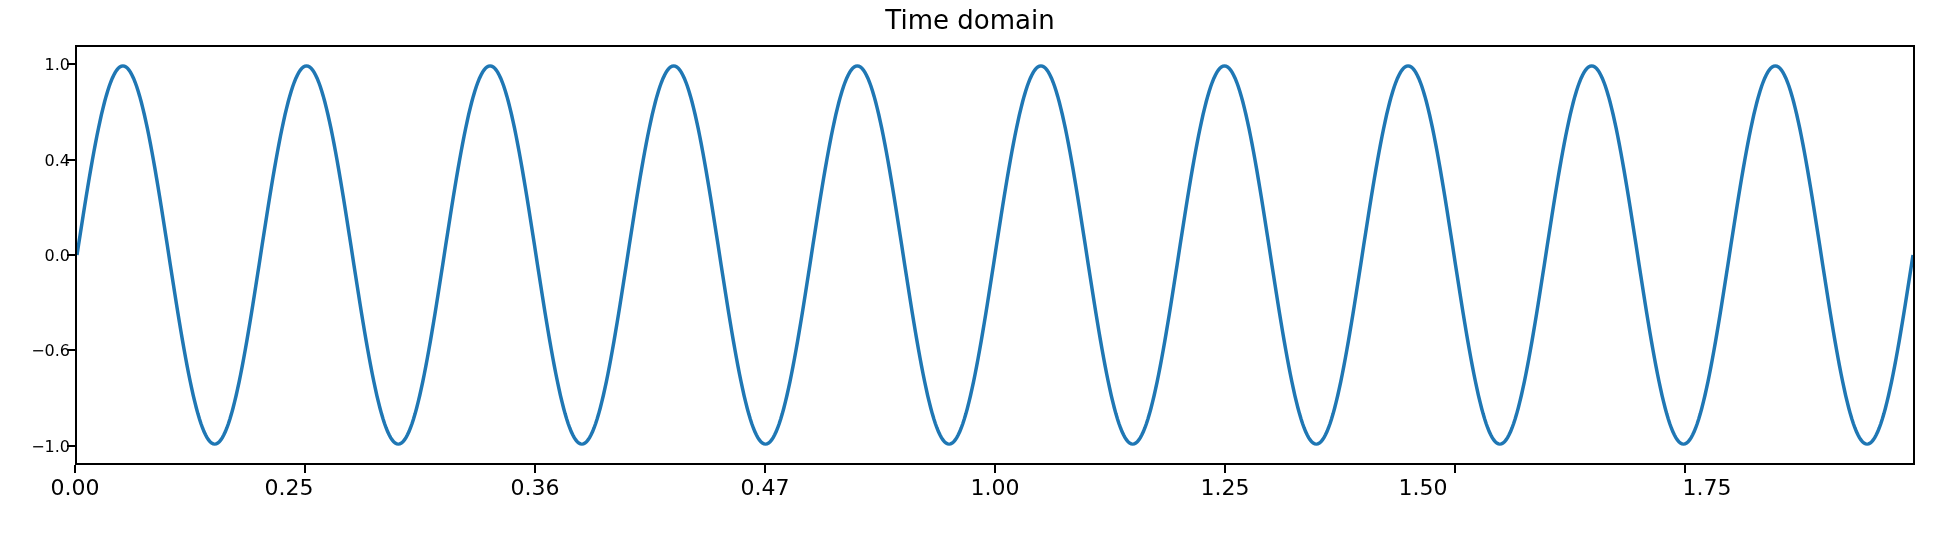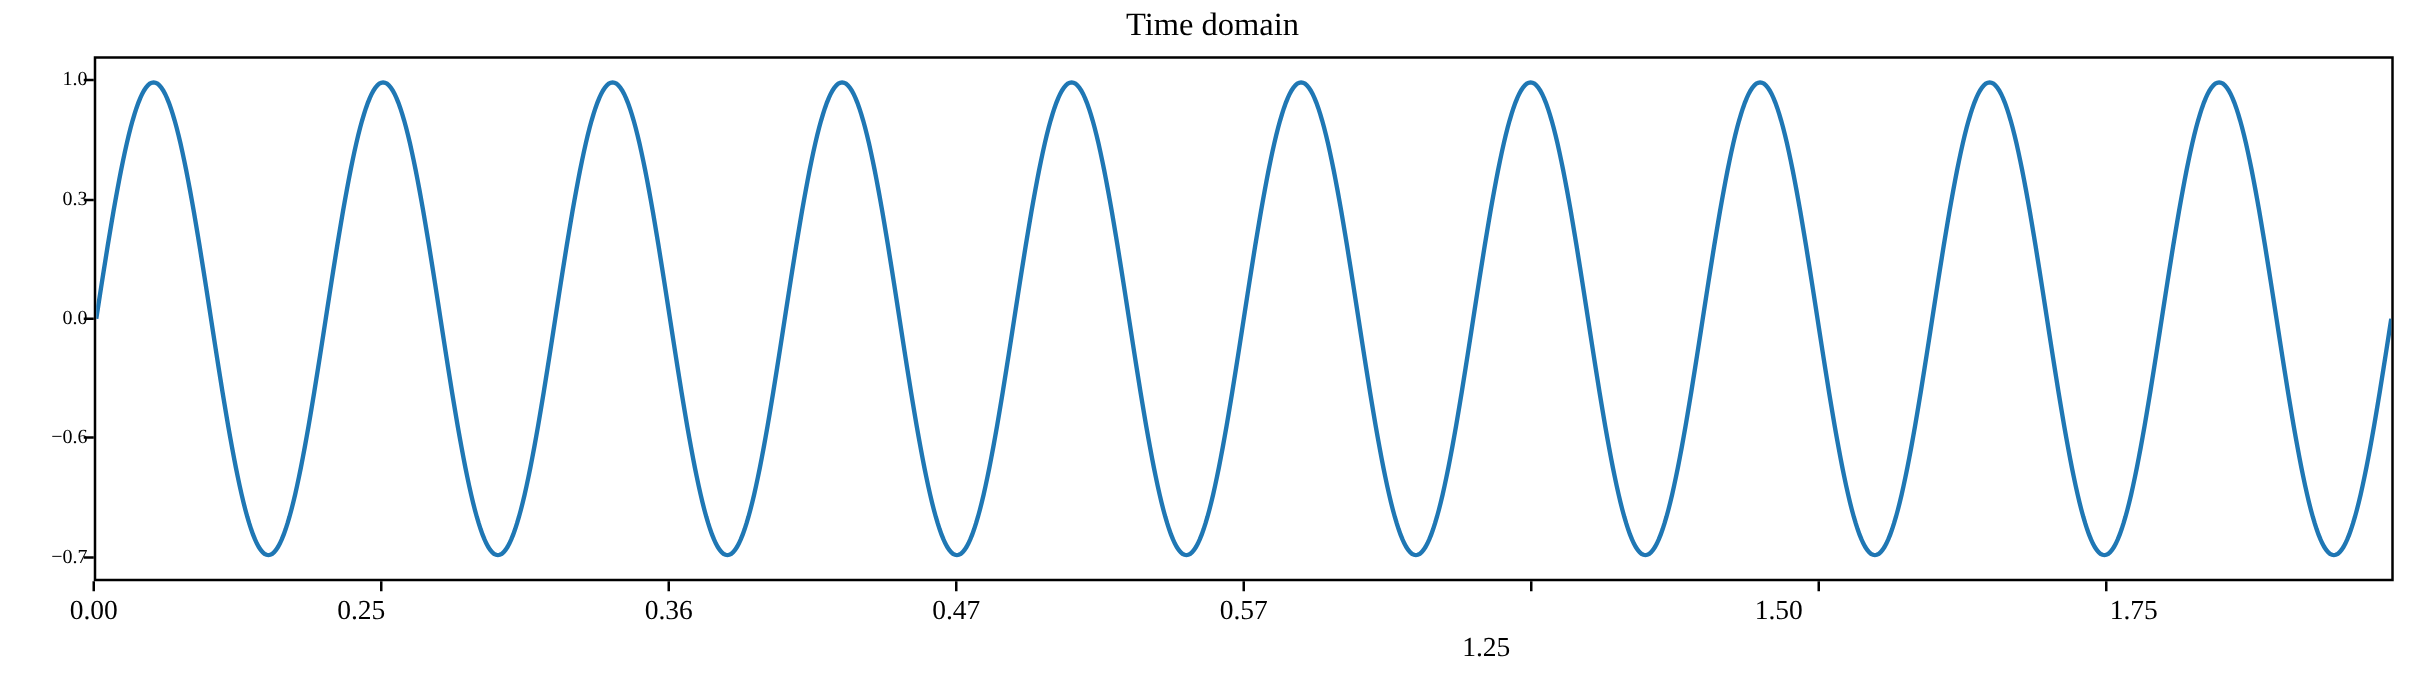--- a/index.html
+++ b/index.html
@@ -9,21 +9,20 @@
       width: 1940px;
       height: 538px;
       position: relative;
     }
     .chart-container {
       position: absolute;
       left: 0;
       top: 0;
       width: 1940px;
       height: 538px;
-      font-family: Liberation Serif, serif;
     }
     .title {
       position: absolute;
       top: 5px;
       left: 50%;
       transform: translateX(-50%);
       font-size: 26px;
       color: #000;
     }
     .plot-area {
@@ -87,42 +86,42 @@
 <div class="chart-container">
   <div class="title">Time domain</div>
 
   <div class="plot-area">
     <svg class="plot-svg" viewBox="0 0 1840 420" preserveAspectRatio="none">
       <path id="sine-path" class="sine-path" d="M0.00 210.00 L1.53 200.01 L3.07 190.04 L4.60 180.14 L6.13 170.31 L7.67 160.59 L9.20 151.01 L10.73 141.58 L12.27 132.35 L13.80 123.33 L15.33 114.55 L16.87 106.02 L18.40 97.79 L19.93 89.86 L21.47 82.26 L23.00 75.01 L24.53 68.13 L26.07 61.64 L27.60 55.55 L29.13 49.89 L30.67 44.67 L32.20 39.90 L33.73 35.60 L35.27 31.77 L36.80 28.43 L38.33 25.60 L39.87 23.26 L41.40 21.44 L42.93 20.14 L44.47 19.35 L46.00 19.09 L47.53 19.35 L49.07 20.14 L50.60 21.44 L52.13 23.26 L53.67 25.60 L55.20 28.43 L56.73 31.77 L58.27 35.60 L59.80 39.90 L61.33 44.67 L62.87 49.89 L64.40 55.55 L65.93 61.64 L67.47 68.13 L69.00 75.01 L70.53 82.26 L72.07 89.86 L73.60 97.79 L75.13 106.02 L76.67 114.55 L78.20 123.33 L79.73 132.35 L81.27 141.58 L82.80 151.01 L84.33 160.59 L85.87 170.31 L87.40 180.14 L88.93 190.04 L90.47 200.01 L92.00 210.00 L93.53 219.99 L95.07 229.96 L96.60 239.86 L98.13 249.69 L99.67 259.41 L101.20 268.99 L102.73 278.42 L104.27 287.65 L105.80 296.67 L107.33 305.45 L108.87 313.98 L110.40 322.21 L111.93 330.14 L113.47 337.74 L115.00 344.99 L116.53 351.87 L118.07 358.36 L119.60 364.45 L121.13 370.11 L122.67 375.33 L124.20 380.10 L125.73 384.40 L127.27 388.23 L128.80 391.57 L130.33 394.40 L131.87 396.74 L133.40 398.56 L134.93 399.86 L136.47 400.65 L138.00 400.91 L139.53 400.65 L141.07 399.86 L142.60 398.56 L144.13 396.74 L145.67 394.40 L147.20 391.57 L148.73 388.23 L150.27 384.40 L151.80 380.10 L153.33 375.33 L154.87 370.11 L156.40 364.45 L157.93 358.36 L159.47 351.87 L161.00 344.99 L162.53 337.74 L164.07 330.14 L165.60 322.21 L167.13 313.98 L168.67 305.45 L170.20 296.67 L171.73 287.65 L173.27 278.42 L174.80 268.99 L176.33 259.41 L177.87 249.69 L179.40 239.86 L180.93 229.96 L182.47 219.99 L184.00 210.00 L185.53 200.01 L187.07 190.04 L188.60 180.14 L190.13 170.31 L191.67 160.59 L193.20 151.01 L194.73 141.58 L196.27 132.35 L197.80 123.33 L199.33 114.55 L200.87 106.02 L202.40 97.79 L203.93 89.86 L205.47 82.26 L207.00 75.01 L208.53 68.13 L210.07 61.64 L211.60 55.55 L213.13 49.89 L214.67 44.67 L216.20 39.90 L217.73 35.60 L219.27 31.77 L220.80 28.43 L222.33 25.60 L223.87 23.26 L225.40 21.44 L226.93 20.14 L228.47 19.35 L230.00 19.09 L231.53 19.35 L233.07 20.14 L234.60 21.44 L236.13 23.26 L237.67 25.60 L239.20 28.43 L240.73 31.77 L242.27 35.60 L243.80 39.90 L245.33 44.67 L246.87 49.89 L248.40 55.55 L249.93 61.64 L251.47 68.13 L253.00 75.01 L254.53 82.26 L256.07 89.86 L257.60 97.79 L259.13 106.02 L260.67 114.55 L262.20 123.33 L263.73 132.35 L265.27 141.58 L266.80 151.01 L268.33 160.59 L269.87 170.31 L271.40 180.14 L272.93 190.04 L274.47 200.01 L276.00 210.00 L277.53 219.99 L279.07 229.96 L280.60 239.86 L282.13 249.69 L283.67 259.41 L285.20 268.99 L286.73 278.42 L288.27 287.65 L289.80 296.67 L291.33 305.45 L292.87 313.98 L294.40 322.21 L295.93 330.14 L297.47 337.74 L299.00 344.99 L300.53 351.87 L302.07 358.36 L303.60 364.45 L305.13 370.11 L306.67 375.33 L308.20 380.10 L309.73 384.40 L311.27 388.23 L312.80 391.57 L314.33 394.40 L315.87 396.74 L317.40 398.56 L318.93 399.86 L320.47 400.65 L322.00 400.91 L323.53 400.65 L325.07 399.86 L326.60 398.56 L328.13 396.74 L329.67 394.40 L331.20 391.57 L332.73 388.23 L334.27 384.40 L335.80 380.10 L337.33 375.33 L338.87 370.11 L340.40 364.45 L341.93 358.36 L343.47 351.87 L345.00 344.99 L346.53 337.74 L348.07 330.14 L349.60 322.21 L351.13 313.98 L352.67 305.45 L354.20 296.67 L355.73 287.65 L357.27 278.42 L358.80 268.99 L360.33 259.41 L361.87 249.69 L363.40 239.86 L364.93 229.96 L366.47 219.99 L368.00 210.00 L369.53 200.01 L371.07 190.04 L372.60 180.14 L374.13 170.31 L375.67 160.59 L377.20 151.01 L378.73 141.58 L380.27 132.35 L381.80 123.33 L383.33 114.55 L384.87 106.02 L386.40 97.79 L387.93 89.86 L389.47 82.26 L391.00 75.01 L392.53 68.13 L394.07 61.64 L395.60 55.55 L397.13 49.89 L398.67 44.67 L400.20 39.90 L401.73 35.60 L403.27 31.77 L404.80 28.43 L406.33 25.60 L407.87 23.26 L409.40 21.44 L410.93 20.14 L412.47 19.35 L414.00 19.09 L415.53 19.35 L417.07 20.14 L418.60 21.44 L420.13 23.26 L421.67 25.60 L423.20 28.43 L424.73 31.77 L426.27 35.60 L427.80 39.90 L429.33 44.67 L430.87 49.89 L432.40 55.55 L433.93 61.64 L435.47 68.13 L437.00 75.01 L438.53 82.26 L440.07 89.86 L441.60 97.79 L443.13 106.02 L444.67 114.55 L446.20 123.33 L447.73 132.35 L449.27 141.58 L450.80 151.01 L452.33 160.59 L453.87 170.31 L455.40 180.14 L456.93 190.04 L458.47 200.01 L460.00 210.00 L461.53 219.99 L463.07 229.96 L464.60 239.86 L466.13 249.69 L467.67 259.41 L469.20 268.99 L470.73 278.42 L472.27 287.65 L473.80 296.67 L475.33 305.45 L476.87 313.98 L478.40 322.21 L479.93 330.14 L481.47 337.74 L483.00 344.99 L484.53 351.87 L486.07 358.36 L487.60 364.45 L489.13 370.11 L490.67 375.33 L492.20 380.10 L493.73 384.40 L495.27 388.23 L496.80 391.57 L498.33 394.40 L499.87 396.74 L501.40 398.56 L502.93 399.86 L504.47 400.65 L506.00 400.91 L507.53 400.65 L509.07 399.86 L510.60 398.56 L512.13 396.74 L513.67 394.40 L515.20 391.57 L516.73 388.23 L518.27 384.40 L519.80 380.10 L521.33 375.33 L522.87 370.11 L524.40 364.45 L525.93 358.36 L527.47 351.87 L529.00 344.99 L530.53 337.74 L532.07 330.14 L533.60 322.21 L535.13 313.98 L536.67 305.45 L538.20 296.67 L539.73 287.65 L541.27 278.42 L542.80 268.99 L544.33 259.41 L545.87 249.69 L547.40 239.86 L548.93 229.96 L550.47 219.99 L552.00 210.00 L553.53 200.01 L555.07 190.04 L556.60 180.14 L558.13 170.31 L559.67 160.59 L561.20 151.01 L562.73 141.58 L564.27 132.35 L565.80 123.33 L567.33 114.55 L568.87 106.02 L570.40 97.79 L571.93 89.86 L573.47 82.26 L575.00 75.01 L576.53 68.13 L578.07 61.64 L579.60 55.55 L581.13 49.89 L582.67 44.67 L584.20 39.90 L585.73 35.60 L587.27 31.77 L588.80 28.43 L590.33 25.60 L591.87 23.26 L593.40 21.44 L594.93 20.14 L596.47 19.35 L598.00 19.09 L599.53 19.35 L601.07 20.14 L602.60 21.44 L604.13 23.26 L605.67 25.60 L607.20 28.43 L608.73 31.77 L610.27 35.60 L611.80 39.90 L613.33 44.67 L614.87 49.89 L616.40 55.55 L617.93 61.64 L619.47 68.13 L621.00 75.01 L622.53 82.26 L624.07 89.86 L625.60 97.79 L627.13 106.02 L628.67 114.55 L630.20 123.33 L631.73 132.35 L633.27 141.58 L634.80 151.01 L636.33 160.59 L637.87 170.31 L639.40 180.14 L640.93 190.04 L642.47 200.01 L644.00 210.00 L645.53 219.99 L647.07 229.96 L648.60 239.86 L650.13 249.69 L651.67 259.41 L653.20 268.99 L654.73 278.42 L656.27 287.65 L657.80 296.67 L659.33 305.45 L660.87 313.98 L662.40 322.21 L663.93 330.14 L665.47 337.74 L667.00 344.99 L668.53 351.87 L670.07 358.36 L671.60 364.45 L673.13 370.11 L674.67 375.33 L676.20 380.10 L677.73 384.40 L679.27 388.23 L680.80 391.57 L682.33 394.40 L683.87 396.74 L685.40 398.56 L686.93 399.86 L688.47 400.65 L690.00 400.91 L691.53 400.65 L693.07 399.86 L694.60 398.56 L696.13 396.74 L697.67 394.40 L699.20 391.57 L700.73 388.23 L702.27 384.40 L703.80 380.10 L705.33 375.33 L706.87 370.11 L708.40 364.45 L709.93 358.36 L711.47 351.87 L713.00 344.99 L714.53 337.74 L716.07 330.14 L717.60 322.21 L719.13 313.98 L720.67 305.45 L722.20 296.67 L723.73 287.65 L725.27 278.42 L726.80 268.99 L728.33 259.41 L729.87 249.69 L731.40 239.86 L732.93 229.96 L734.47 219.99 L736.00 210.00 L737.53 200.01 L739.07 190.04 L740.60 180.14 L742.13 170.31 L743.67 160.59 L745.20 151.01 L746.73 141.58 L748.27 132.35 L749.80 123.33 L751.33 114.55 L752.87 106.02 L754.40 97.79 L755.93 89.86 L757.47 82.26 L759.00 75.01 L760.53 68.13 L762.07 61.64 L763.60 55.55 L765.13 49.89 L766.67 44.67 L768.20 39.90 L769.73 35.60 L771.27 31.77 L772.80 28.43 L774.33 25.60 L775.87 23.26 L777.40 21.44 L778.93 20.14 L780.47 19.35 L782.00 19.09 L783.53 19.35 L785.07 20.14 L786.60 21.44 L788.13 23.26 L789.67 25.60 L791.20 28.43 L792.73 31.77 L794.27 35.60 L795.80 39.90 L797.33 44.67 L798.87 49.89 L800.40 55.55 L801.93 61.64 L803.47 68.13 L805.00 75.01 L806.53 82.26 L808.07 89.86 L809.60 97.79 L811.13 106.02 L812.67 114.55 L814.20 123.33 L815.73 132.35 L817.27 141.58 L818.80 151.01 L820.33 160.59 L821.87 170.31 L823.40 180.14 L824.93 190.04 L826.47 200.01 L828.00 210.00 L829.53 219.99 L831.07 229.96 L832.60 239.86 L834.13 249.69 L835.67 259.41 L837.20 268.99 L838.73 278.42 L840.27 287.65 L841.80 296.67 L843.33 305.45 L844.87 313.98 L846.40 322.21 L847.93 330.14 L849.47 337.74 L851.00 344.99 L852.53 351.87 L854.07 358.36 L855.60 364.45 L857.13 370.11 L858.67 375.33 L860.20 380.10 L861.73 384.40 L863.27 388.23 L864.80 391.57 L866.33 394.40 L867.87 396.74 L869.40 398.56 L870.93 399.86 L872.47 400.65 L874.00 400.91 L875.53 400.65 L877.07 399.86 L878.60 398.56 L880.13 396.74 L881.67 394.40 L883.20 391.57 L884.73 388.23 L886.27 384.40 L887.80 380.10 L889.33 375.33 L890.87 370.11 L892.40 364.45 L893.93 358.36 L895.47 351.87 L897.00 344.99 L898.53 337.74 L900.07 330.14 L901.60 322.21 L903.13 313.98 L904.67 305.45 L906.20 296.67 L907.73 287.65 L909.27 278.42 L910.80 268.99 L912.33 259.41 L913.87 249.69 L915.40 239.86 L916.93 229.96 L918.47 219.99 L920.00 210.00 L921.53 200.01 L923.07 190.04 L924.60 180.14 L926.13 170.31 L927.67 160.59 L929.20 151.01 L930.73 141.58 L932.27 132.35 L933.80 123.33 L935.33 114.55 L936.87 106.02 L938.40 97.79 L939.93 89.86 L941.47 82.26 L943.00 75.01 L944.53 68.13 L946.07 61.64 L947.60 55.55 L949.13 49.89 L950.67 44.67 L952.20 39.90 L953.73 35.60 L955.27 31.77 L956.80 28.43 L958.33 25.60 L959.87 23.26 L961.40 21.44 L962.93 20.14 L964.47 19.35 L966.00 19.09 L967.53 19.35 L969.07 20.14 L970.60 21.44 L972.13 23.26 L973.67 25.60 L975.20 28.43 L976.73 31.77 L978.27 35.60 L979.80 39.90 L981.33 44.67 L982.87 49.89 L984.40 55.55 L985.93 61.64 L987.47 68.13 L989.00 75.01 L990.53 82.26 L992.07 89.86 L993.60 97.79 L995.13 106.02 L996.67 114.55 L998.20 123.33 L999.73 132.35 L1001.27 141.58 L1002.80 151.01 L1004.33 160.59 L1005.87 170.31 L1007.40 180.14 L1008.93 190.04 L1010.47 200.01 L1012.00 210.00 L1013.53 219.99 L1015.07 229.96 L1016.60 239.86 L1018.13 249.69 L1019.67 259.41 L1021.20 268.99 L1022.73 278.42 L1024.27 287.65 L1025.80 296.67 L1027.33 305.45 L1028.87 313.98 L1030.40 322.21 L1031.93 330.14 L1033.47 337.74 L1035.00 344.99 L1036.53 351.87 L1038.07 358.36 L1039.60 364.45 L1041.13 370.11 L1042.67 375.33 L1044.20 380.10 L1045.73 384.40 L1047.27 388.23 L1048.80 391.57 L1050.33 394.40 L1051.87 396.74 L1053.40 398.56 L1054.93 399.86 L1056.47 400.65 L1058.00 400.91 L1059.53 400.65 L1061.07 399.86 L1062.60 398.56 L1064.13 396.74 L1065.67 394.40 L1067.20 391.57 L1068.73 388.23 L1070.27 384.40 L1071.80 380.10 L1073.33 375.33 L1074.87 370.11 L1076.40 364.45 L1077.93 358.36 L1079.47 351.87 L1081.00 344.99 L1082.53 337.74 L1084.07 330.14 L1085.60 322.21 L1087.13 313.98 L1088.67 305.45 L1090.20 296.67 L1091.73 287.65 L1093.27 278.42 L1094.80 268.99 L1096.33 259.41 L1097.87 249.69 L1099.40 239.86 L1100.93 229.96 L1102.47 219.99 L1104.00 210.00 L1105.53 200.01 L1107.07 190.04 L1108.60 180.14 L1110.13 170.31 L1111.67 160.59 L1113.20 151.01 L1114.73 141.58 L1116.27 132.35 L1117.80 123.33 L1119.33 114.55 L1120.87 106.02 L1122.40 97.79 L1123.93 89.86 L1125.47 82.26 L1127.00 75.01 L1128.53 68.13 L1130.07 61.64 L1131.60 55.55 L1133.13 49.89 L1134.67 44.67 L1136.20 39.90 L1137.73 35.60 L1139.27 31.77 L1140.80 28.43 L1142.33 25.60 L1143.87 23.26 L1145.40 21.44 L1146.93 20.14 L1148.47 19.35 L1150.00 19.09 L1151.53 19.35 L1153.07 20.14 L1154.60 21.44 L1156.13 23.26 L1157.67 25.60 L1159.20 28.43 L1160.73 31.77 L1162.27 35.60 L1163.80 39.90 L1165.33 44.67 L1166.87 49.89 L1168.40 55.55 L1169.93 61.64 L1171.47 68.13 L1173.00 75.01 L1174.53 82.26 L1176.07 89.86 L1177.60 97.79 L1179.13 106.02 L1180.67 114.55 L1182.20 123.33 L1183.73 132.35 L1185.27 141.58 L1186.80 151.01 L1188.33 160.59 L1189.87 170.31 L1191.40 180.14 L1192.93 190.04 L1194.47 200.01 L1196.00 210.00 L1197.53 219.99 L1199.07 229.96 L1200.60 239.86 L1202.13 249.69 L1203.67 259.41 L1205.20 268.99 L1206.73 278.42 L1208.27 287.65 L1209.80 296.67 L1211.33 305.45 L1212.87 313.98 L1214.40 322.21 L1215.93 330.14 L1217.47 337.74 L1219.00 344.99 L1220.53 351.87 L1222.07 358.36 L1223.60 364.45 L1225.13 370.11 L1226.67 375.33 L1228.20 380.10 L1229.73 384.40 L1231.27 388.23 L1232.80 391.57 L1234.33 394.40 L1235.87 396.74 L1237.40 398.56 L1238.93 399.86 L1240.47 400.65 L1242.00 400.91 L1243.53 400.65 L1245.07 399.86 L1246.60 398.56 L1248.13 396.74 L1249.67 394.40 L1251.20 391.57 L1252.73 388.23 L1254.27 384.40 L1255.80 380.10 L1257.33 375.33 L1258.87 370.11 L1260.40 364.45 L1261.93 358.36 L1263.47 351.87 L1265.00 344.99 L1266.53 337.74 L1268.07 330.14 L1269.60 322.21 L1271.13 313.98 L1272.67 305.45 L1274.20 296.67 L1275.73 287.65 L1277.27 278.42 L1278.80 268.99 L1280.33 259.41 L1281.87 249.69 L1283.40 239.86 L1284.93 229.96 L1286.47 219.99 L1288.00 210.00 L1289.53 200.01 L1291.07 190.04 L1292.60 180.14 L1294.13 170.31 L1295.67 160.59 L1297.20 151.01 L1298.73 141.58 L1300.27 132.35 L1301.80 123.33 L1303.33 114.55 L1304.87 106.02 L1306.40 97.79 L1307.93 89.86 L1309.47 82.26 L1311.00 75.01 L1312.53 68.13 L1314.07 61.64 L1315.60 55.55 L1317.13 49.89 L1318.67 44.67 L1320.20 39.90 L1321.73 35.60 L1323.27 31.77 L1324.80 28.43 L1326.33 25.60 L1327.87 23.26 L1329.40 21.44 L1330.93 20.14 L1332.47 19.35 L1334.00 19.09 L1335.53 19.35 L1337.07 20.14 L1338.60 21.44 L1340.13 23.26 L1341.67 25.60 L1343.20 28.43 L1344.73 31.77 L1346.27 35.60 L1347.80 39.90 L1349.33 44.67 L1350.87 49.89 L1352.40 55.55 L1353.93 61.64 L1355.47 68.13 L1357.00 75.01 L1358.53 82.26 L1360.07 89.86 L1361.60 97.79 L1363.13 106.02 L1364.67 114.55 L1366.20 123.33 L1367.73 132.35 L1369.27 141.58 L1370.80 151.01 L1372.33 160.59 L1373.87 170.31 L1375.40 180.14 L1376.93 190.04 L1378.47 200.01 L1380.00 210.00 L1381.53 219.99 L1383.07 229.96 L1384.60 239.86 L1386.13 249.69 L1387.67 259.41 L1389.20 268.99 L1390.73 278.42 L1392.27 287.65 L1393.80 296.67 L1395.33 305.45 L1396.87 313.98 L1398.40 322.21 L1399.93 330.14 L1401.47 337.74 L1403.00 344.99 L1404.53 351.87 L1406.07 358.36 L1407.60 364.45 L1409.13 370.11 L1410.67 375.33 L1412.20 380.10 L1413.73 384.40 L1415.27 388.23 L1416.80 391.57 L1418.33 394.40 L1419.87 396.74 L1421.40 398.56 L1422.93 399.86 L1424.47 400.65 L1426.00 400.91 L1427.53 400.65 L1429.07 399.86 L1430.60 398.56 L1432.13 396.74 L1433.67 394.40 L1435.20 391.57 L1436.73 388.23 L1438.27 384.40 L1439.80 380.10 L1441.33 375.33 L1442.87 370.11 L1444.40 364.45 L1445.93 358.36 L1447.47 351.87 L1449.00 344.99 L1450.53 337.74 L1452.07 330.14 L1453.60 322.21 L1455.13 313.98 L1456.67 305.45 L1458.20 296.67 L1459.73 287.65 L1461.27 278.42 L1462.80 268.99 L1464.33 259.41 L1465.87 249.69 L1467.40 239.86 L1468.93 229.96 L1470.47 219.99 L1472.00 210.00 L1473.53 200.01 L1475.07 190.04 L1476.60 180.14 L1478.13 170.31 L1479.67 160.59 L1481.20 151.01 L1482.73 141.58 L1484.27 132.35 L1485.80 123.33 L1487.33 114.55 L1488.87 106.02 L1490.40 97.79 L1491.93 89.86 L1493.47 82.26 L1495.00 75.01 L1496.53 68.13 L1498.07 61.64 L1499.60 55.55 L1501.13 49.89 L1502.67 44.67 L1504.20 39.90 L1505.73 35.60 L1507.27 31.77 L1508.80 28.43 L1510.33 25.60 L1511.87 23.26 L1513.40 21.44 L1514.93 20.14 L1516.47 19.35 L1518.00 19.09 L1519.53 19.35 L1521.07 20.14 L1522.60 21.44 L1524.13 23.26 L1525.67 25.60 L1527.20 28.43 L1528.73 31.77 L1530.27 35.60 L1531.80 39.90 L1533.33 44.67 L1534.87 49.89 L1536.40 55.55 L1537.93 61.64 L1539.47 68.13 L1541.00 75.01 L1542.53 82.26 L1544.07 89.86 L1545.60 97.79 L1547.13 106.02 L1548.67 114.55 L1550.20 123.33 L1551.73 132.35 L1553.27 141.58 L1554.80 151.01 L1556.33 160.59 L1557.87 170.31 L1559.40 180.14 L1560.93 190.04 L1562.47 200.01 L1564.00 210.00 L1565.53 219.99 L1567.07 229.96 L1568.60 239.86 L1570.13 249.69 L1571.67 259.41 L1573.20 268.99 L1574.73 278.42 L1576.27 287.65 L1577.80 296.67 L1579.33 305.45 L1580.87 313.98 L1582.40 322.21 L1583.93 330.14 L1585.47 337.74 L1587.00 344.99 L1588.53 351.87 L1590.07 358.36 L1591.60 364.45 L1593.13 370.11 L1594.67 375.33 L1596.20 380.10 L1597.73 384.40 L1599.27 388.23 L1600.80 391.57 L1602.33 394.40 L1603.87 396.74 L1605.40 398.56 L1606.93 399.86 L1608.47 400.65 L1610.00 400.91 L1611.53 400.65 L1613.07 399.86 L1614.60 398.56 L1616.13 396.74 L1617.67 394.40 L1619.20 391.57 L1620.73 388.23 L1622.27 384.40 L1623.80 380.10 L1625.33 375.33 L1626.87 370.11 L1628.40 364.45 L1629.93 358.36 L1631.47 351.87 L1633.00 344.99 L1634.53 337.74 L1636.07 330.14 L1637.60 322.21 L1639.13 313.98 L1640.67 305.45 L1642.20 296.67 L1643.73 287.65 L1645.27 278.42 L1646.80 268.99 L1648.33 259.41 L1649.87 249.69 L1651.40 239.86 L1652.93 229.96 L1654.47 219.99 L1656.00 210.00 L1657.53 200.01 L1659.07 190.04 L1660.60 180.14 L1662.13 170.31 L1663.67 160.59 L1665.20 151.01 L1666.73 141.58 L1668.27 132.35 L1669.80 123.33 L1671.33 114.55 L1672.87 106.02 L1674.40 97.79 L1675.93 89.86 L1677.47 82.26 L1679.00 75.01 L1680.53 68.13 L1682.07 61.64 L1683.60 55.55 L1685.13 49.89 L1686.67 44.67 L1688.20 39.90 L1689.73 35.60 L1691.27 31.77 L1692.80 28.43 L1694.33 25.60 L1695.87 23.26 L1697.40 21.44 L1698.93 20.14 L1700.47 19.35 L1702.00 19.09 L1703.53 19.35 L1705.07 20.14 L1706.60 21.44 L1708.13 23.26 L1709.67 25.60 L1711.20 28.43 L1712.73 31.77 L1714.27 35.60 L1715.80 39.90 L1717.33 44.67 L1718.87 49.89 L1720.40 55.55 L1721.93 61.64 L1723.47 68.13 L1725.00 75.01 L1726.53 82.26 L1728.07 89.86 L1729.60 97.79 L1731.13 106.02 L1732.67 114.55 L1734.20 123.33 L1735.73 132.35 L1737.27 141.58 L1738.80 151.01 L1740.33 160.59 L1741.87 170.31 L1743.40 180.14 L1744.93 190.04 L1746.47 200.01 L1748.00 210.00 L1749.53 219.99 L1751.07 229.96 L1752.60 239.86 L1754.13 249.69 L1755.67 259.41 L1757.20 268.99 L1758.73 278.42 L1760.27 287.65 L1761.80 296.67 L1763.33 305.45 L1764.87 313.98 L1766.40 322.21 L1767.93 330.14 L1769.47 337.74 L1771.00 344.99 L1772.53 351.87 L1774.07 358.36 L1775.60 364.45 L1777.13 370.11 L1778.67 375.33 L1780.20 380.10 L1781.73 384.40 L1783.27 388.23 L1784.80 391.57 L1786.33 394.40 L1787.87 396.74 L1789.40 398.56 L1790.93 399.86 L1792.47 400.65 L1794.00 400.91 L1795.53 400.65 L1797.07 399.86 L1798.60 398.56 L1800.13 396.74 L1801.67 394.40 L1803.20 391.57 L1804.73 388.23 L1806.27 384.40 L1807.80 380.10 L1809.33 375.33 L1810.87 370.11 L1812.40 364.45 L1813.93 358.36 L1815.47 351.87 L1817.00 344.99 L1818.53 337.74 L1820.07 330.14 L1821.60 322.21 L1823.13 313.98 L1824.67 305.45 L1826.20 296.67 L1827.73 287.65 L1829.27 278.42 L1830.80 268.99 L1832.33 259.41 L1833.87 249.69 L1835.40 239.86 L1836.93 229.96 L1838.47 219.99 L1840.00 210.00 "></path>
     </svg>
   </div>
 
   <div id="y-axis-group">
-      <div class="y-tick-label" style="top: 445.909px;">−0.7</div>
+      <div class="y-tick-label" style="top: 445.909px;">−1.0</div>
       <div class="y-tick-mark" style="top: 445.909px;"></div>
       <div class="y-tick-label" style="top: 350.455px;">−0.6</div>
       <div class="y-tick-mark" style="top: 350.455px;"></div>
       <div class="y-tick-label" style="top: 255px;">0.0</div>
       <div class="y-tick-mark" style="top: 255px;"></div>
-      <div class="y-tick-label" style="top: 159.545px;">0.3</div>
+      <div class="y-tick-label" style="top: 159.545px;">0.4</div>
       <div class="y-tick-mark" style="top: 159.545px;"></div>
       <div class="y-tick-label" style="top: 64.0909px;">1.0</div>
       <div class="y-tick-mark" style="top: 64.0909px;"></div>
     </div>
   <div id="x-axis-group">
       <div class="x-tick-label" style="left: 75px;">0.00</div>
       <div class="x-tick-mark" style="left: 75px;"></div>
       <div class="x-tick-label" style="left: 289px;">0.25</div>
       <div class="x-tick-mark" style="left: 305px;"></div>
       <div class="x-tick-label" style="left: 535px;">0.36</div>
       <div class="x-tick-mark" style="left: 535px;"></div>
       <div class="x-tick-label" style="left: 765px;">0.47</div>
       <div class="x-tick-mark" style="left: 765px;"></div>
-      <div class="x-tick-label" style="left: 995px;">0.57</div>
+      <div class="x-tick-label" style="left: 995px;">1.00</div>
       <div class="x-tick-mark" style="left: 995px;"></div>
-      <div class="x-tick-label" style="left: 1189px; margin-top: 30px;">1.25</div>
+      <div class="x-tick-label" style="left: 1225px;">1.25</div>
       <div class="x-tick-mark" style="left: 1225px;"></div>
       <div class="x-tick-label" style="left: 1423px;">1.50</div>
       <div class="x-tick-mark" style="left: 1455px;"></div>
       <div class="x-tick-label" style="left: 1707px;">1.75</div>
       <div class="x-tick-mark" style="left: 1685px;"></div>
     </div>
 </div>
 
 </body></html>

